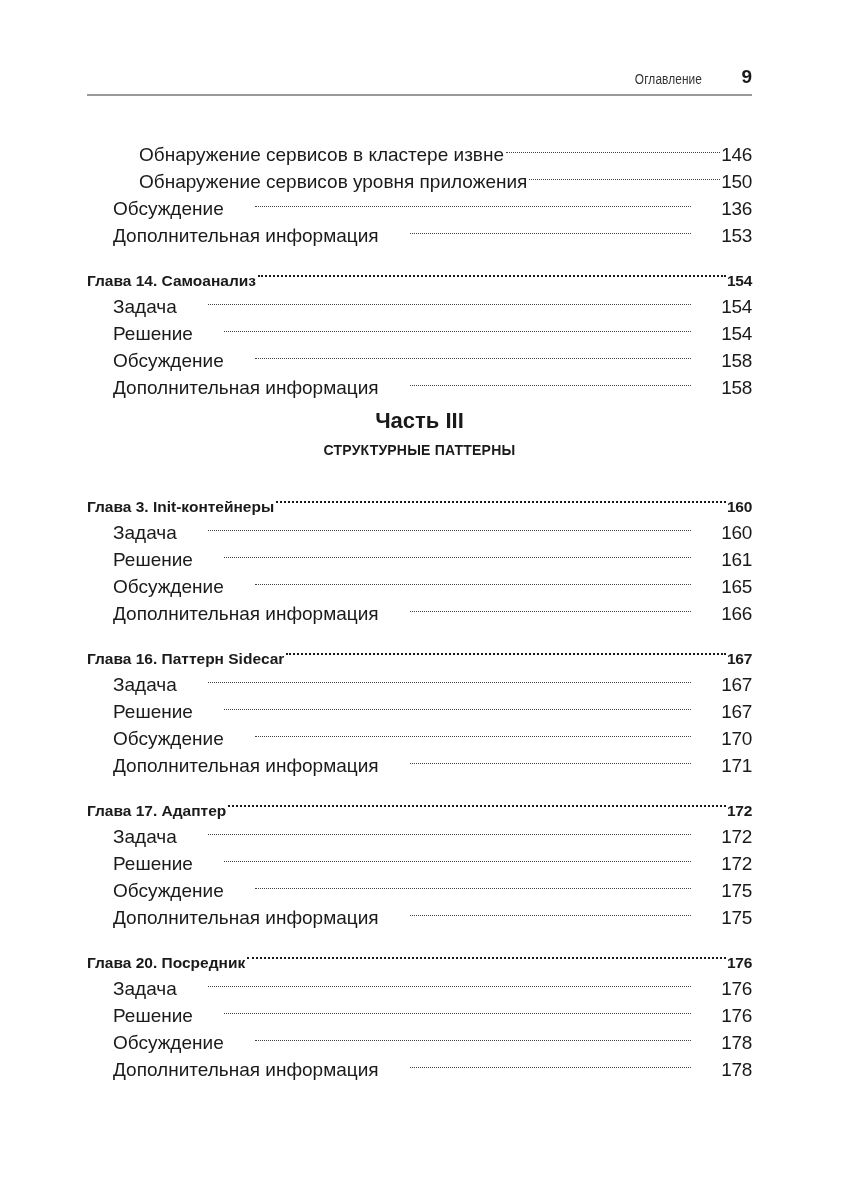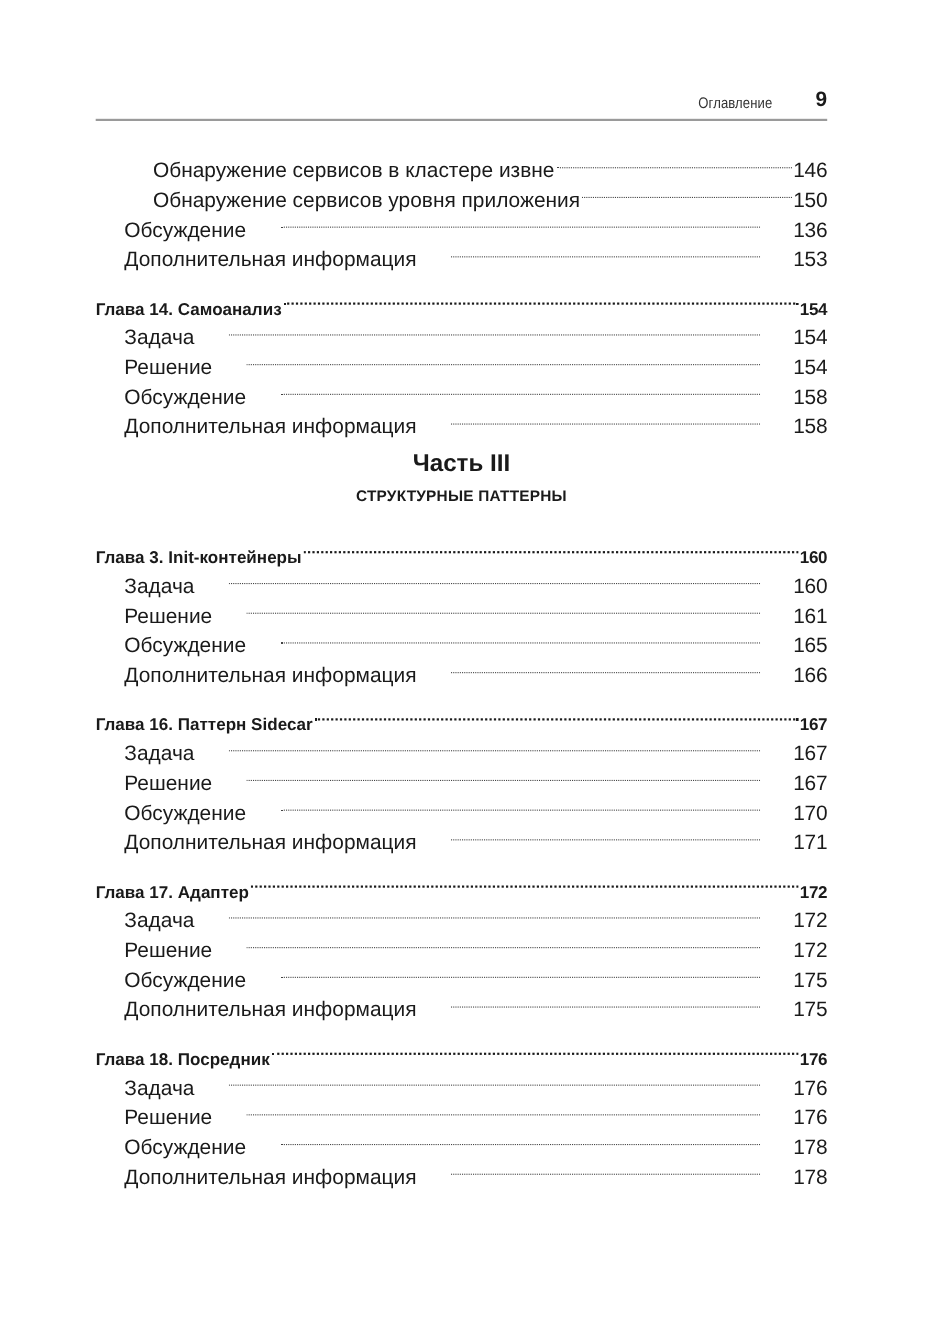--- a/index.html
+++ b/index.html
@@ -11,21 +11,21 @@
       width: 849px;
       height: 1200px;
       position: relative;
       overflow: hidden;
       font-family: "Liberation Sans", "DejaVu Sans", sans-serif;
       color: #1a1a1a;
     }
     .page-header {
       position: absolute;
       left: 87px;
-      top: 80px;
+      top: 66px;
       width: 665px;
       height: 28px;
       border-bottom: 2px solid #9a9a9a;
     }
     .running-head {
       position: absolute;
       right: 50px;
       top: 5px;
       font-size: 14px;
       color: #333;
@@ -252,21 +252,21 @@
   </div>
   <div class="toc-row level-1">
     <span class="label">Дополнительная информация</span>
     <span class="leader"></span>
     <span class="page">175</span>
   </div>
 
   <div class="group-gap"></div>
 
   <div class="toc-row chapter">
-    <span class="label">Глава 18. Посредник</span>
+    <span class="label">Глава 20. Посредник</span>
     <span class="leader"></span>
     <span class="page">176</span>
   </div>
   <div class="toc-row level-1">
     <span class="label">Задача</span>
     <span class="leader"></span>
     <span class="page">176</span>
   </div>
   <div class="toc-row level-1">
     <span class="label">Решение</span>

